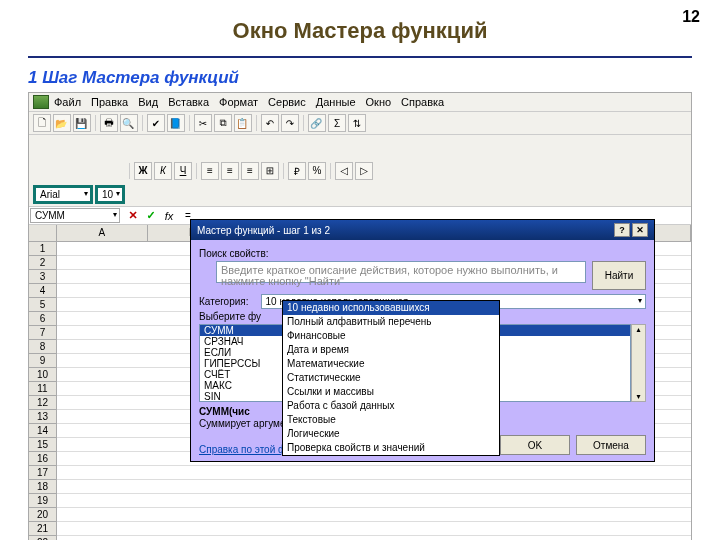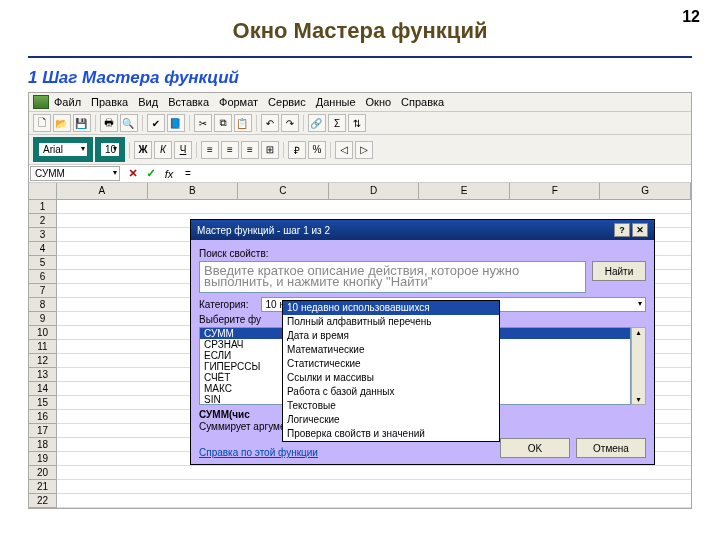--- a/index.html
+++ b/index.html
@@ -13,21 +13,21 @@
 .app-window { margin: 0 28px; border: 1px solid #a9a9a9; background: #f2f1ec; font-size: 11px; }
 .menubar { display: flex; align-items: center; padding: 2px 4px; border-bottom: 1px solid #ccc; }
 .menubar .excel-icon { width: 16px; height: 14px; background: linear-gradient(#6fa94e,#3d7b2a); border: 1px solid #2d5a1f; display: inline-block; }
 .menubar span { padding: 1px 5px; }
 
 .toolbar { display: flex; align-items: center; gap: 2px; padding: 2px 4px; border-bottom: 1px solid #ccc; }
 .tb-btn { width: 18px; height: 18px; border: 1px solid #bbb; background: #f8f7f2; display: flex; align-items: center; justify-content: center; font-size: 10px; }
 .sep { width: 1px; height: 16px; background: #ccc; margin: 0 2px; }
 
 .fontbar { display: flex; align-items: center; gap: 2px; padding: 2px 4px; border-bottom: 1px solid #ccc; }
-.font-sel { border: 6px solid #0f766e; background: #fff; padding: 1px 0 1px 4px; font-size: 10px; min-width: 60px; position: relative; }
+.font-sel { border: 3px solid #0f766e; background: #fff; padding: 1px 0 1px 4px; font-size: 10px; min-width: 60px; position: relative; margin-top: 48px; }
 .font-sel::after { content: "▾"; position: absolute; right: 2px; font-size: 8px; }
 
 .formula-bar { display: flex; align-items: center; border-bottom: 1px solid #ccc; background: #fff; }
 .name-box { width: 90px; border: 1px solid #aaa; padding: 1px 4px; font-size: 10px; background: #fff; margin: 1px; position: relative; }
 .name-box::after { content: "▾"; position: absolute; right: 2px; font-size: 8px; }
 .fx-btns { display: flex; gap: 2px; padding: 0 4px; }
 .fx-btn { width: 16px; height: 14px; display: flex; align-items: center; justify-content: center; }
 .fx-x { color: #b00; font-weight: bold; }
 .fx-check { color: #0a0; font-weight: bold; }
 .fx-input { flex: 1; border: none; padding: 1px 4px; font-size: 10px; }
@@ -42,22 +42,22 @@
 .grid-cells { flex: 1; position: relative; }
 .grid-row { height: 14px; border-bottom: 1px solid #ddd; }
 
 .wizard { position: absolute; left: 190px; top: 219px; width: 465px; background: #c4b5fd; border: 1px solid #000; font-size: 10px; }
 .wiz-title { background: linear-gradient(#1a4aa5,#0d2f6f); color: #fff; padding: 3px 6px; display: flex; align-items: center; justify-content: space-between; }
 .wiz-title-btns { display: flex; gap: 2px; }
 .wiz-title-btn { width: 16px; height: 14px; background: #ece9d8; border: 1px solid #888; display: flex; align-items: center; justify-content: center; font-size: 9px; font-weight: bold; color: #000; }
 .wiz-body { padding: 6px 8px; }
 .wiz-label { margin: 2px 0; }
 .wiz-search-row { display: flex; gap: 6px; align-items: flex-start; }
-.wiz-search-box { flex: 1; border: 1px solid #7a98b8; background: #fff; padding: 3px 4px; height: 32px; color: #888; font-size: 13px; line-height: 11px; }
-.wiz-find-btn { width: 54px; height: 20px; border: 1px solid #888; background: #ece9d8; font-size: 10px; }
+.wiz-search-box { flex: 1; border: 1px solid #7a98b8; background: #fff; padding: 3px 4px; height: 22px; color: #888; font-size: 11px; line-height: 11px; margin-left: 17px; }
+.wiz-find-btn { width: 54px; height: 29px; border: 1px solid #888; background: #ece9d8; font-size: 10px; }
 .wiz-row { display: flex; align-items: center; gap: 12px; margin-top: 4px; }
 .wiz-cat-sel { flex: 1; border: 1px solid #7a98b8; background: #fff; padding: 1px 4px; font-size: 10px; position: relative; }
 .wiz-cat-sel::after { content: "▾"; position: absolute; right: 3px; font-size: 8px; }
 
 .dropdown-list { position: absolute; left: 282px; top: 300px; width: 218px; background: #fff; border: 1px solid #000; font-size: 10px; z-index: 10; }
 .dropdown-list div { padding: 1px 4px; line-height: 12px; }
 .dropdown-list .sel { background: #1a4aa5; color: #fff; }
 
 .func-list { display: flex; margin-top: 2px; }
 .func-list-box { flex: 1; border: 1px solid #7a98b8; background: #fff; height: 78px; overflow: hidden; }
@@ -263,20 +263,21 @@
         <button>OK</button>
         <button>Отмена</button>
       </div>
     </div>
   </div>
 </div>
 
 <div class="dropdown-list" id="cat-list">
     <div class="sel">10 недавно использовавшихся</div>
     <div>Полный алфавитный перечень</div>
+    <div>Финансовые</div>
     <div>Дата и время</div>
     <div>Математические</div>
     <div>Статистические</div>
     <div>Ссылки и массивы</div>
     <div>Работа с базой данных</div>
     <div>Текстовые</div>
     <div>Логические</div>
     <div>Проверка свойств и значений</div>
   </div>
 

